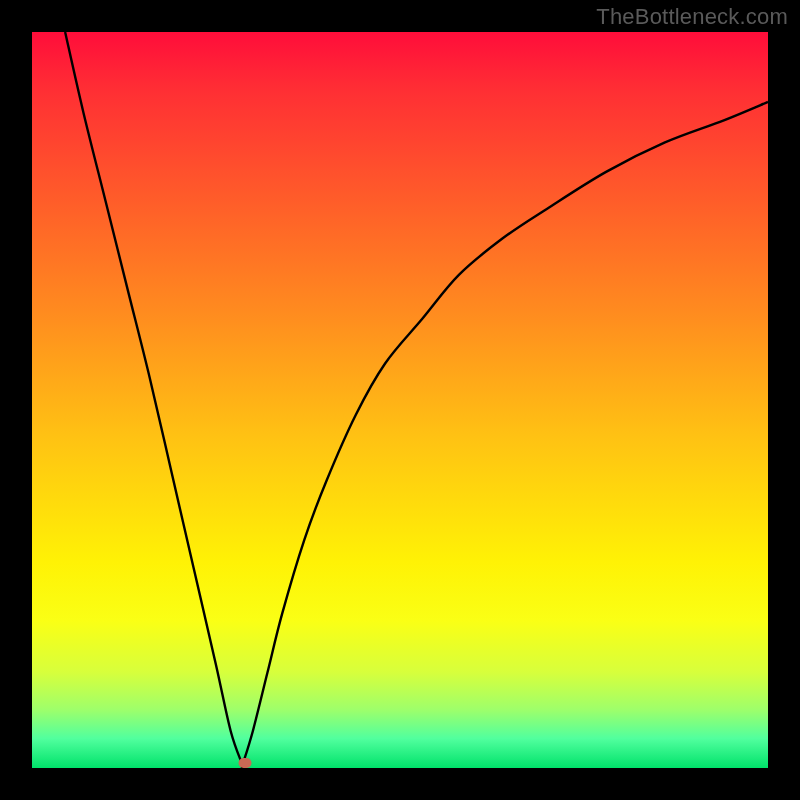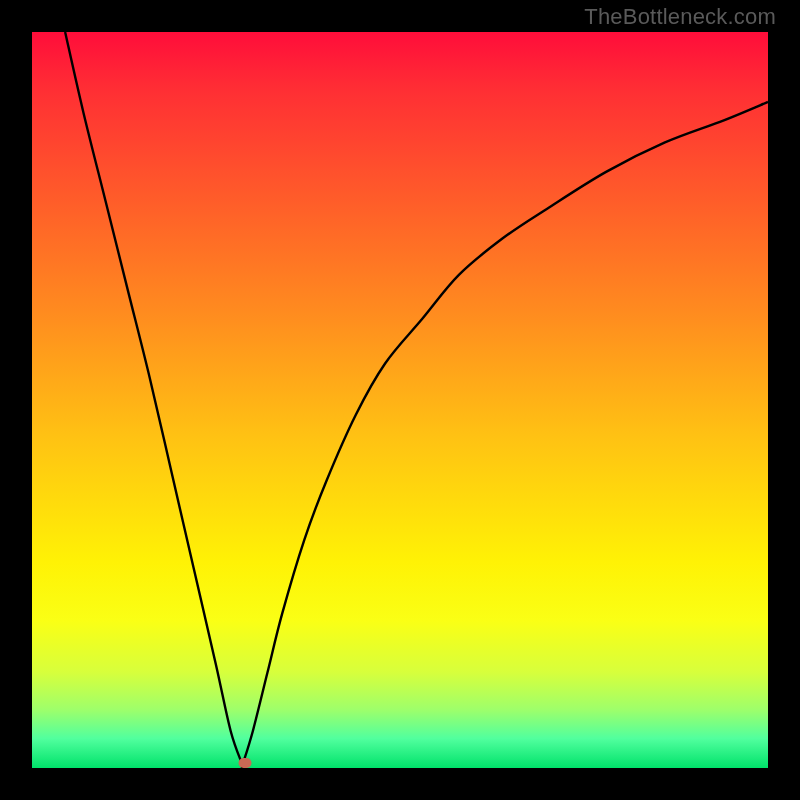--- a/index.html
+++ b/index.html
@@ -6,21 +6,21 @@
   body {
     width: 800px;
     height: 800px;
     background: #000;
     position: relative;
     font-family: Arial, Helvetica, sans-serif;
   }
   .watermark {
     position: absolute;
     top: 4px;
-    right: 24px;
+    right: 12px;
     color: #5a5a5a;
     font-size: 22px;
     letter-spacing: 0.2px;
     z-index: 10;
   }
   .plot-area {
     position: absolute;
     left: 32px;
     top: 32px;
     width: 736px;

